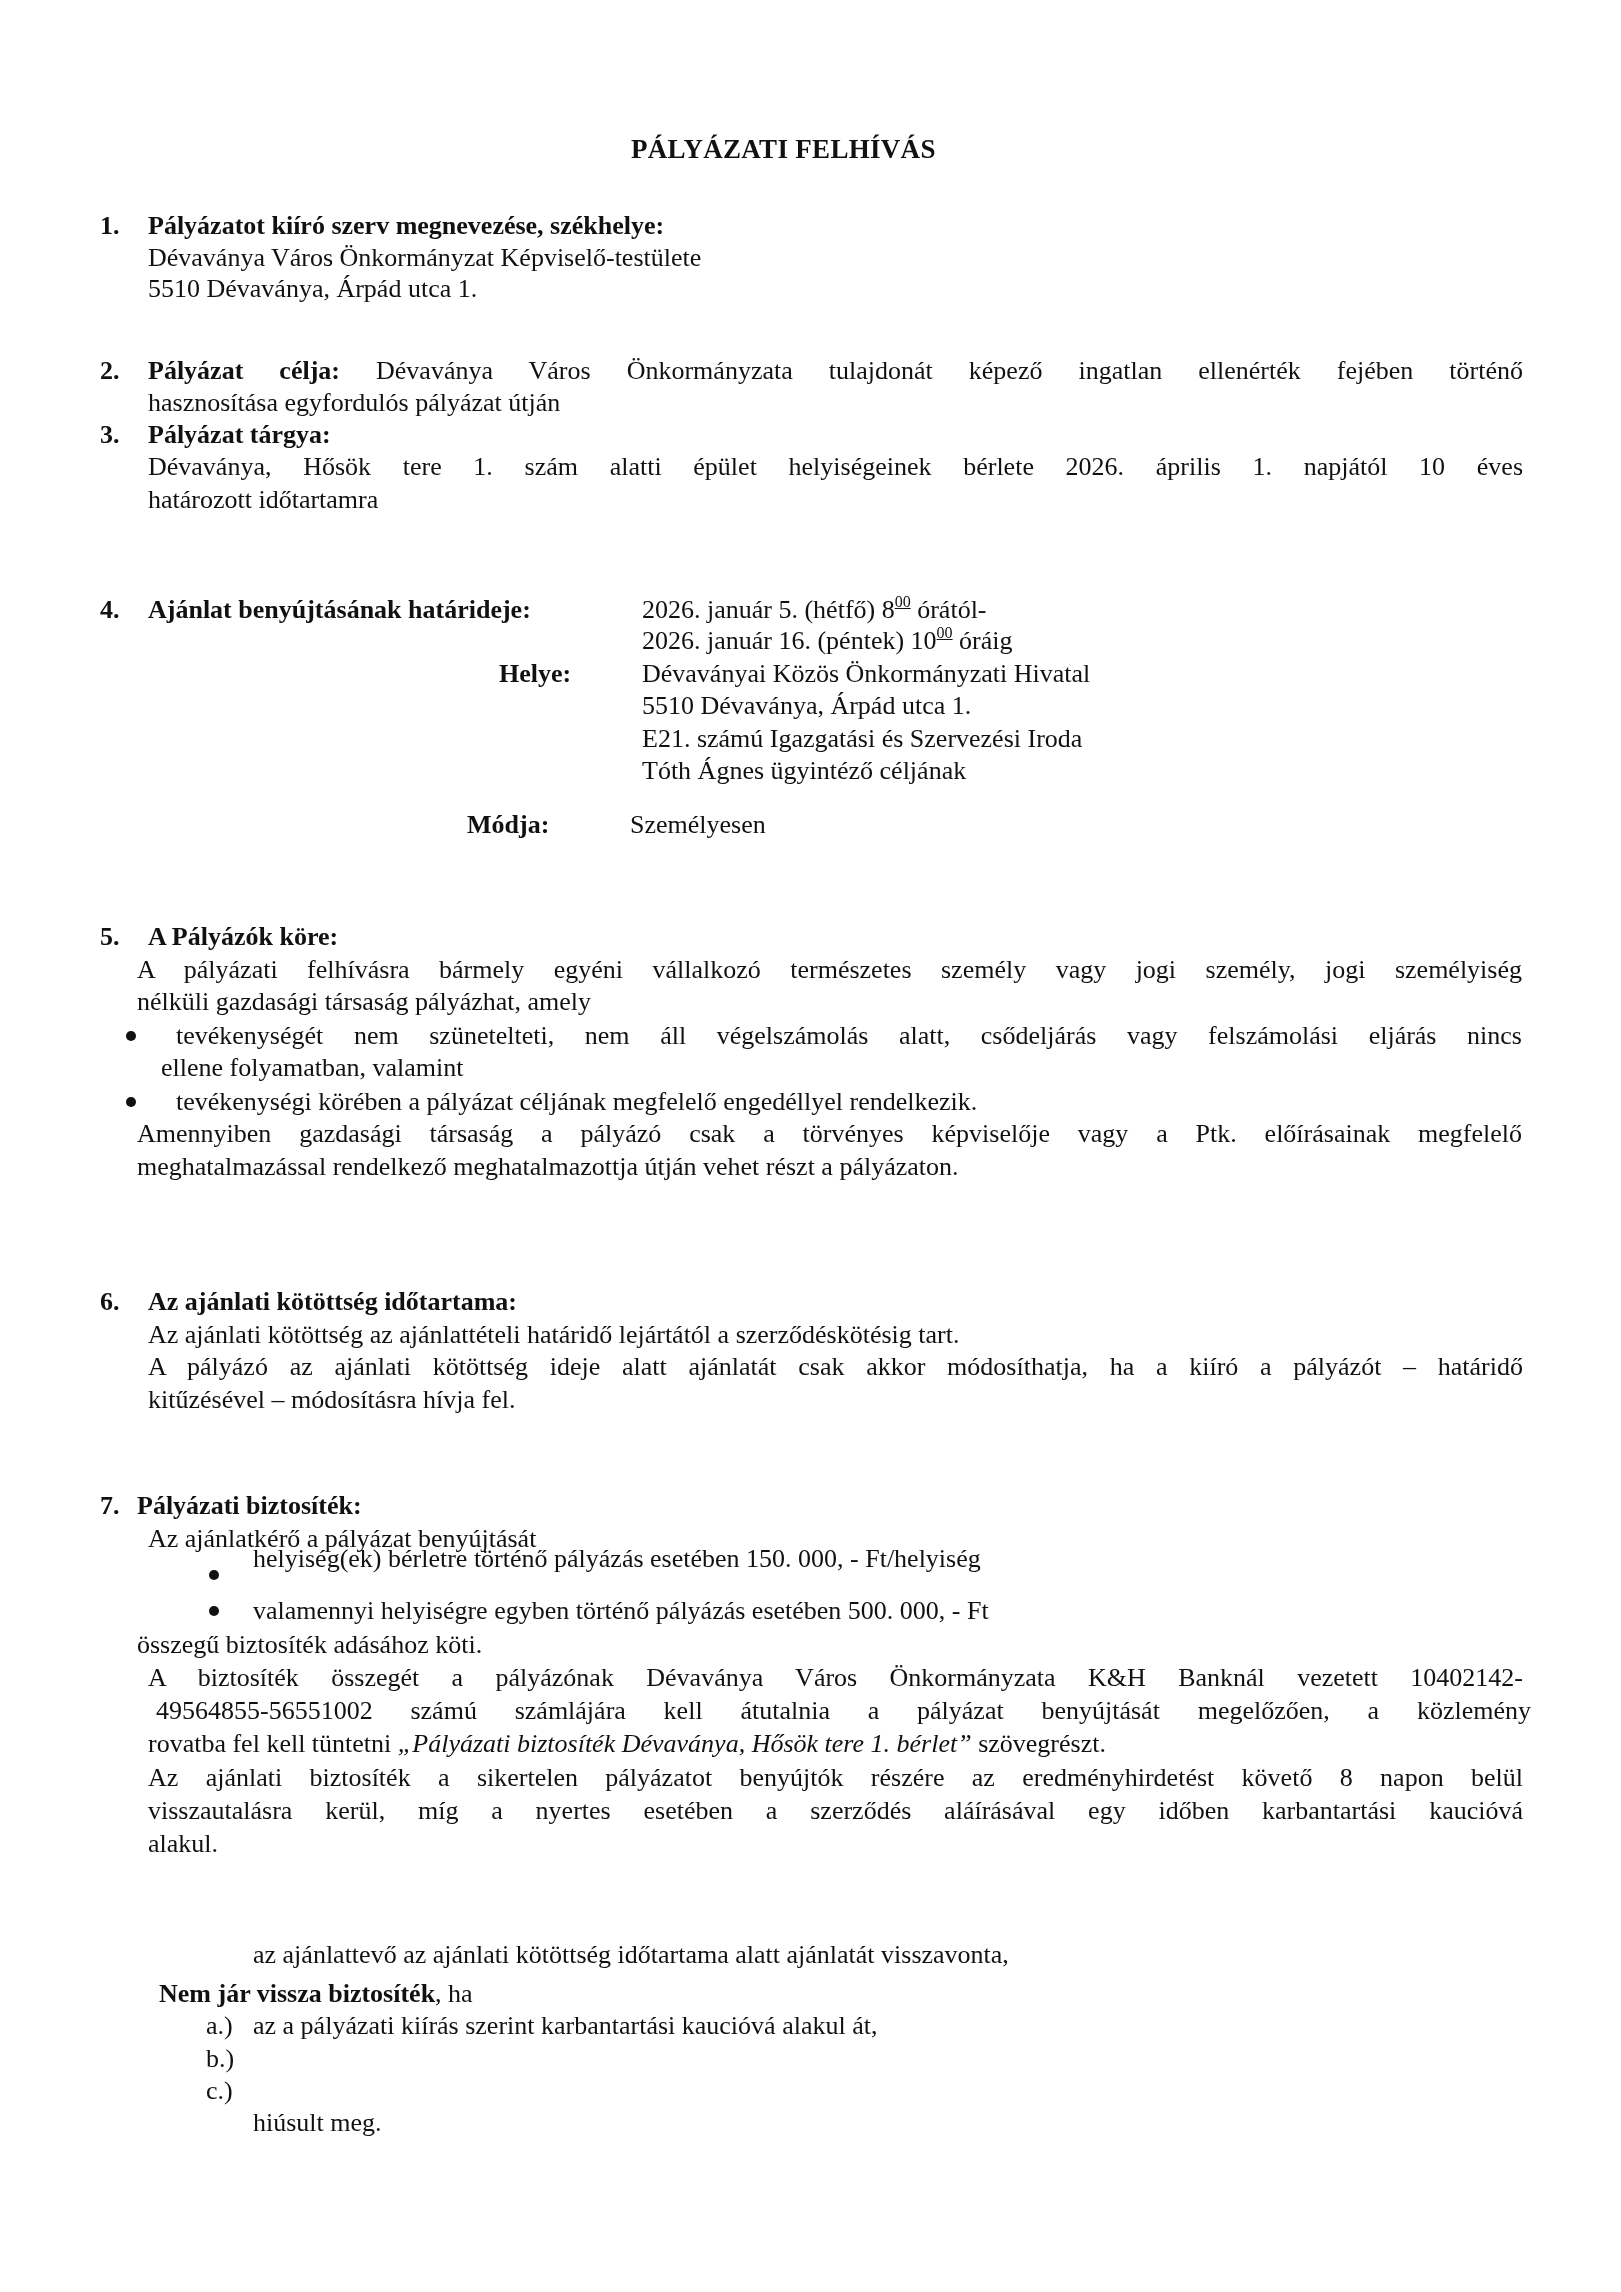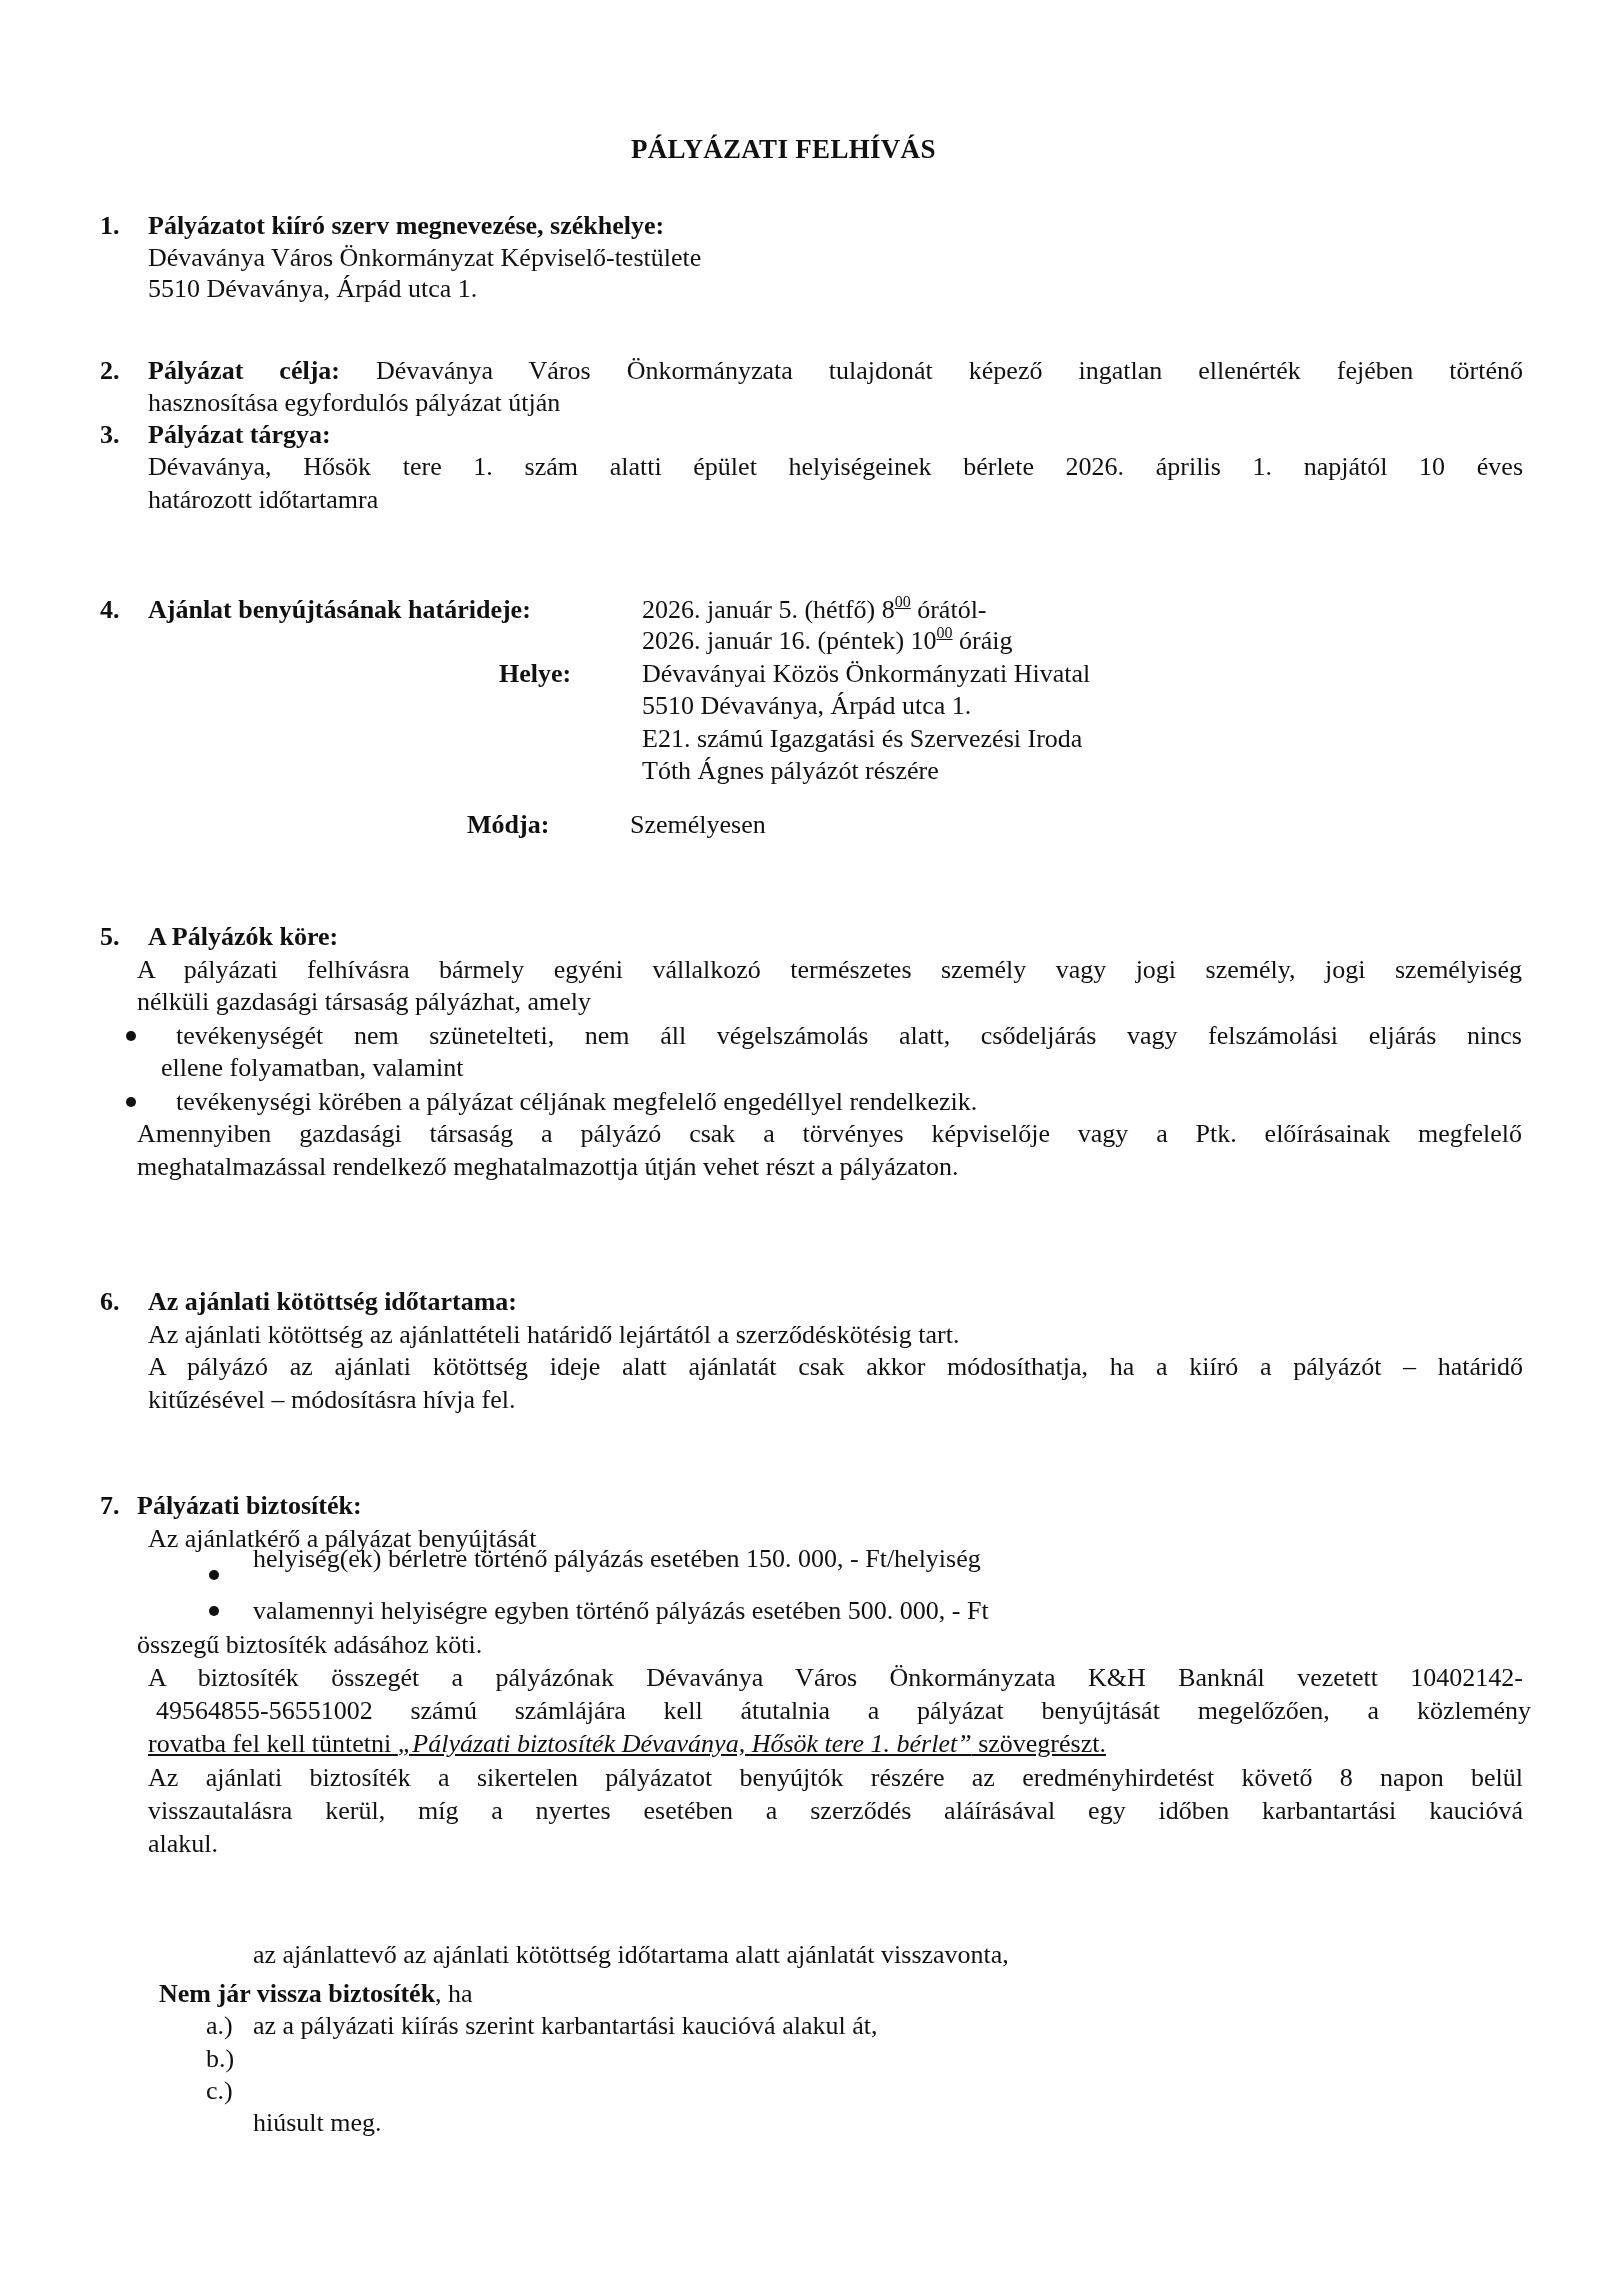--- a/index.html
+++ b/index.html
@@ -43,21 +43,21 @@
   <div class="ln" style="left:642px; top:595px;">
     <span>2026. január 5. (hétfő) 8</span><sup class="u">00</sup><span> órától-</span>
   </div>
   <div class="ln" style="left:642px; top:626px;">
     <span>2026. január 16. (péntek) 10</span><sup class="u">00</sup><span> óráig</span>
   </div>
   <div class="ln b" style="left:499px; top:659px;">Helye:</div>
   <div class="ln" style="left:642px; top:659px;">Dévaványai Közös Önkormányzati Hivatal</div>
   <div class="ln" style="left:642px; top:691px;">5510 Dévaványa, Árpád utca 1.</div>
   <div class="ln" style="left:642px; top:724px;">E21. számú Igazgatási és Szervezési Iroda</div>
-  <div class="ln" style="left:642px; top:756px;">Tóth Ágnes pályázót részére</div>
+  <div class="ln" style="left:642px; top:756px;">Tóth Ágnes ügyintéző céljának</div>
   <div class="ln b" style="left:467px; top:810px;">Módja:</div>
   <div class="ln" style="left:630px; top:810px;">Személyesen</div>
 
   <div class="num" style="left:100px; top:922px;">5.</div>
   <div class="ln b" style="left:148px; top:922px;">A Pályázók köre:</div>
   <div class="ln just" style="left:137px; top:955px; width:1385px;">A pályázati felhívásra bármely egyéni vállalkozó természetes személy vagy jogi személy, jogi személyiség</div>
   <div class="ln" style="left:137px; top:987px;">nélküli gazdasági társaság pályázhat, amely</div>
 
   <div class="bullet" style="left:126px; top:1031px;"></div>
   <div class="ln just" style="left:176px; top:1021px; width:1346px;">tevékenységét nem szünetelteti, nem áll végelszámolás alatt, csődeljárás vagy felszámolási eljárás nincs</div>
@@ -78,21 +78,21 @@
   <div class="ln b" style="left:137px; top:1491px;">Pályázati biztosíték:</div>
   <div class="ln" style="left:148px; top:1524px;">Az ajánlatkérő a pályázat benyújtását</div>
   <div class="bullet" style="left:209px; top:1570px;"></div>
   <div class="ln" style="left:253px; top:1500px;margin-top:44px;">helyiség(ek) bérletre történő pályázás esetében 150. 000, - Ft/helyiség</div>
   <div class="bullet" style="left:209px; top:1606px;"></div>
   <div class="ln" style="left:253px; top:1596px;">valamennyi helyiségre egyben történő pályázás esetében 500. 000, - Ft</div>
   <div class="ln" style="left:137px; top:1630px;">összegű biztosíték adásához köti.</div>
 
   <div class="ln just" style="left:148px; top:1663px; width:1375px;">A biztosíték összegét a pályázónak Dévaványa Város Önkormányzata K&amp;H Banknál vezetett 10402142-</div>
   <div class="ln just" style="left:148px; top:1696px; width:1375px;margin-left:8px;">49564855-56551002 számú számlájára kell átutalnia a pályázat benyújtását megelőzően, a közlemény</div>
-  <div class="ln" style="left:148px; top:1729px;text-decoration:underline;">
+  <div class="ln" style="left:148px; top:1729px;">
     <span>rovatba fel kell tüntetni </span><span class="i">„Pályázati biztosíték Dévaványa, Hősök tere 1. bérlet”</span><span> szövegrészt.</span>
   </div>
   <div class="ln just" style="left:148px; top:1763px; width:1375px;">Az ajánlati biztosíték a sikertelen pályázatot benyújtók részére az eredményhirdetést követő 8 napon belül</div>
   <div class="ln just" style="left:148px; top:1796px; width:1375px;">visszautalásra kerül, míg a nyertes esetében a szerződés aláírásával egy időben karbantartási kaucióvá</div>
   <div class="ln" style="left:148px; top:1829px;">alakul.</div>
 
   <div class="ln" style="left:159px; top:1979px;">
     <span class="b">Nem jár vissza biztosíték</span><span>, ha</span>
   </div>
   <div class="ln" style="left:206px; top:2011px;">a.)</div>

